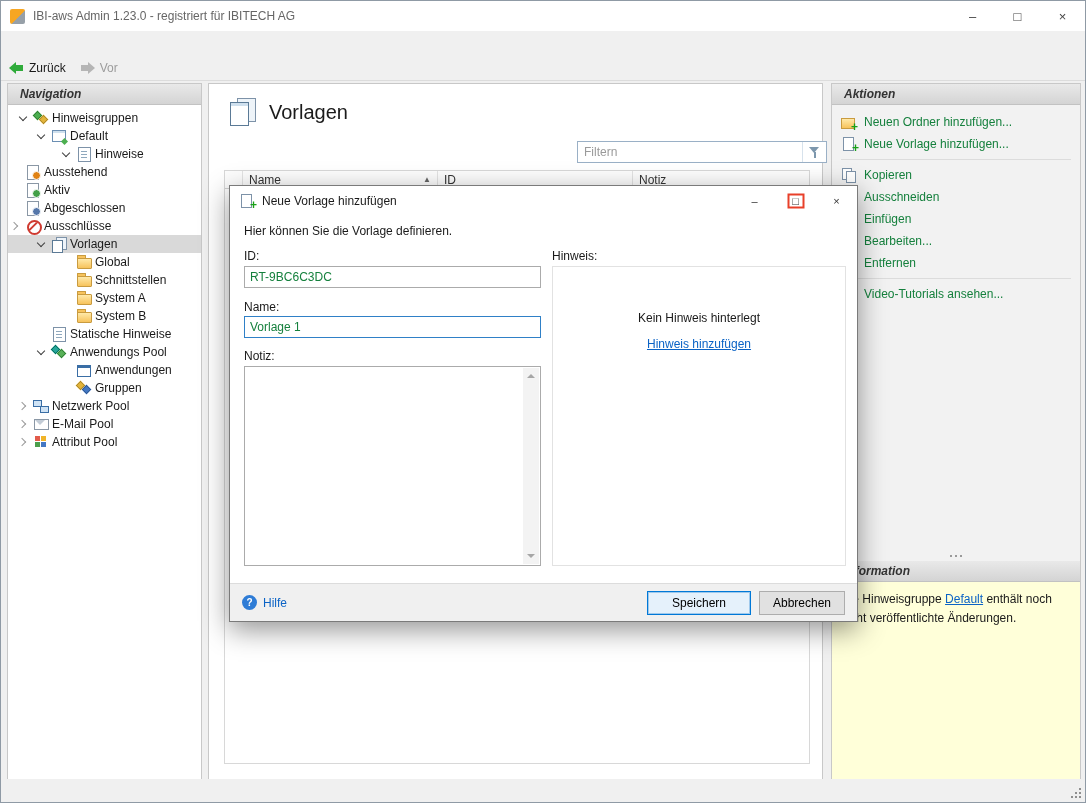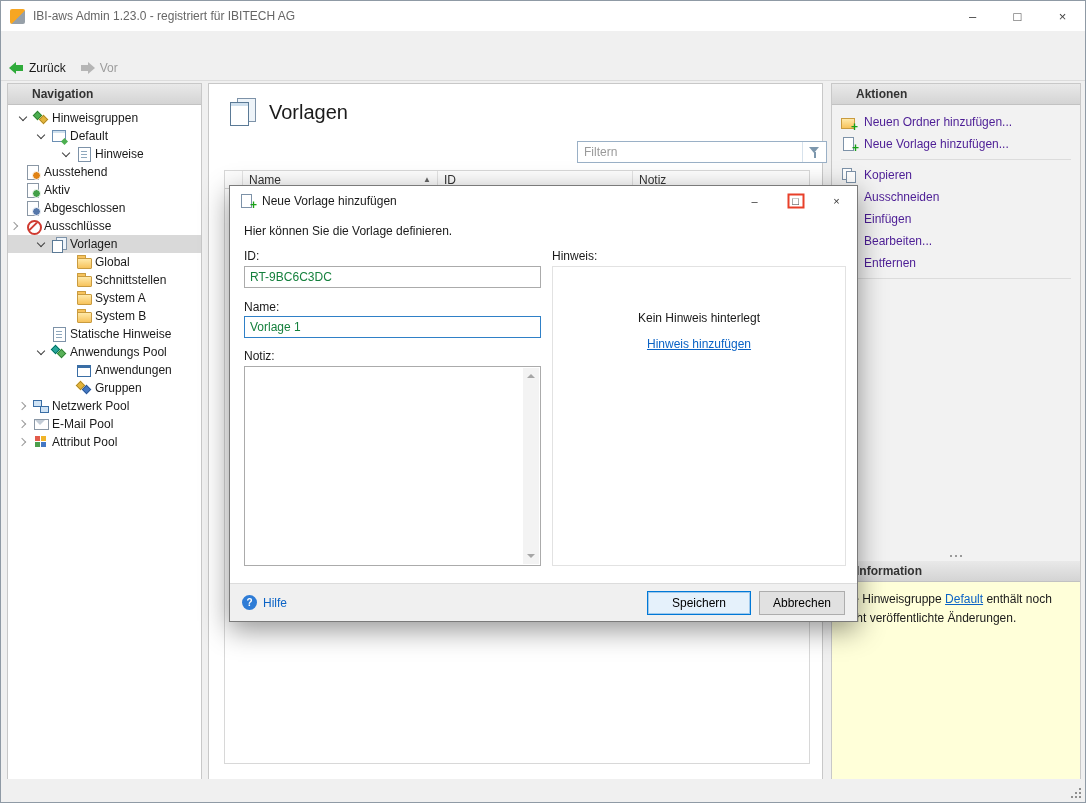--- a/index.html
+++ b/index.html
@@ -19,22 +19,22 @@
   .toolbar { position:absolute; top:54px; left:0; right:0; height:26px; background:#f0f0f0; border-bottom:1px solid #dcdcdc; display:flex; align-items:center; gap:14px; padding-left:8px; }
   .tb-item { display:flex; align-items:center; gap:5px; }
   .tb-item.disabled { color:#9c9c9c; }
   .t-arrow { position:relative; width:15px; height:14px; flex:none; }
   .t-arrow.left::before { content:""; position:absolute; left:0; top:1px; border-top:6px solid transparent; border-bottom:6px solid transparent; border-right:7px solid #2fab3a; }
   .t-arrow.left::after  { content:""; position:absolute; left:7px; top:4px; width:7px; height:6px; background:#2fab3a; }
   .t-arrow.right::before{ content:""; position:absolute; right:0; top:1px; border-top:6px solid transparent; border-bottom:6px solid transparent; border-left:7px solid #b5b5b5; }
   .t-arrow.right::after { content:""; position:absolute; left:1px; top:4px; width:7px; height:6px; background:#b5b5b5; }
 
   
-  .panel-header { height:21px; display:flex; align-items:center; padding:0 24px; font-weight:bold; color:#333;
-                  background:linear-gradient(#e9e9e9,#d4d4d4); border-bottom:1px solid #c2c2c2; flex:none; }
+  .panel-header { height:21px; display:flex; align-items:center; padding:0 12px; font-weight:bold; color:#333;
+                  background:linear-gradient(#e9e9e9,#d4d4d4); border-bottom:1px solid #c2c2c2; flex:none;font-style:italic; }
   .nav-panel { position:absolute; left:6px; top:82px; width:195px; height:698px; background:#fff; border:1px solid #c8c8c8; }
   .tree { padding-top:4px; }
   .trow { display:flex; align-items:center; height:18px; gap:3px; white-space:nowrap; cursor:default; }
   .trow.l0 { padding-left:8px; } .trow.l1 { padding-left:26px; } .trow.l2 { padding-left:44px;margin-left:7px; } .trow.l3 { }
   .trow.sel { background:#d9d9d9; }
   .chev { width:14px; height:14px; position:relative; flex:none; }
   .chev.exp::before { content:""; position:absolute; left:4px; top:3px; width:5px; height:5px; border-right:1.5px solid #3f3f3f; border-bottom:1.5px solid #3f3f3f; transform:rotate(45deg); }
   .chev.col::before { content:""; position:absolute; left:3px; top:4px; width:5px; height:5px; border-right:1.5px solid #9a9a9a; border-bottom:1.5px solid #9a9a9a; transform:rotate(-45deg); }
   .ticon { width:16px; height:16px; position:relative; flex:none; }
 
@@ -82,21 +82,21 @@
   .funnel-btn::after  { content:""; position:absolute; left:11px; top:10px; width:2px; height:6px; background:#7d97ad; }
   .table-region { position:absolute; left:15px; top:86px; right:12px; bottom:16px; border:1px solid #d8d8d8; }
   .thead { display:flex; height:18px; border-bottom:1px solid #d0d0d0; background:#fdfdfd; }
   .th { display:flex; align-items:center; padding:0 6px; color:#333; border-right:1px solid #e3e3e3; }
   .th-spacer { width:18px; } .th-name { width:195px; } .th-id { width:195px; } .th-notiz { flex:1; border-right:none; }
   .sort-ind { margin-left:auto; font-size:8px; color:#666; }
 
   
   .right-panel { position:absolute; left:830px; top:82px; width:250px; height:698px; background:#f2f2f2; border:1px solid #c8c8c8; display:flex; flex-direction:column; }
   .actions-list { padding-top:6px; }
-  .action { display:flex; align-items:center; gap:7px; height:22px; padding:0 9px; color:#4c1d95; cursor:pointer; white-space:nowrap; }
+  .action { display:flex; align-items:center; gap:7px; height:22px; padding:0 9px; color:#15803d; cursor:pointer; white-space:nowrap; }
   .asep { height:1px; background:#dcdcdc; margin:4px 9px; }
   .aicon { width:16px; height:16px; position:relative; flex:none; }
   .a-newfolder::before { content:""; position:absolute; left:0; top:4px; width:12px; height:9px; background:linear-gradient(#ffe9a8,#f7c35c); border:1px solid #c99b3f; }
   .a-newfolder::after  { content:"+"; position:absolute; right:-1px; bottom:-3px; color:#18a018; font:700 12px/12px "Liberation Sans",sans-serif; }
   .a-newdoc::before { content:""; position:absolute; left:2px; top:1px; width:9px; height:12px; background:#fff; border:1px solid #7d92a8; }
   .a-newdoc::after  { content:"+"; position:absolute; right:-2px; bottom:-2px; color:#18a018; font:700 12px/12px "Liberation Sans",sans-serif; }
   .a-cut::before { content:"\2702"; position:absolute; left:0; top:0; font-size:13px; line-height:16px; color:#5f7d9c; }
   .a-copy::before { content:""; position:absolute; left:1px; top:1px; width:8px; height:10px; background:#fff; border:1px solid #7d92a8; }
   .a-copy::after  { content:""; position:absolute; left:5px; top:4px; width:8px; height:10px; background:#fff; border:1px solid #7d92a8; }
   .a-paste::before { content:""; position:absolute; left:1px; top:1px; width:11px; height:13px; background:#c2955f; border:1px solid #8f6a3c; border-radius:1px; }
@@ -327,20 +327,24 @@
         </div>
       <div class="action">
           <span class="aicon a-edit"></span>
           <span>Bearbeiten...</span>
         </div>
       <div class="action">
           <span class="aicon a-delete"></span>
           <span>Entfernen</span>
         </div>
       <div class="asep"></div>
+      <div class="action">
+          <span class="aicon a-video"></span>
+          <span>Video-Tutorials ansehen...</span>
+        </div>
     </div>
     <div class="rp-spacer"></div>
     <div class="split-grip"></div>
     <div class="panel-header">Information</div>
     <div class="info-body"><span>Die Hinweisgruppe </span><a class="ilink">Default</a><span> enthält noch nicht veröffentlichte Änderungen.</span></div>
   </div>
 
   <div class="statusbar">
     <span class="grip"></span>
   </div>

